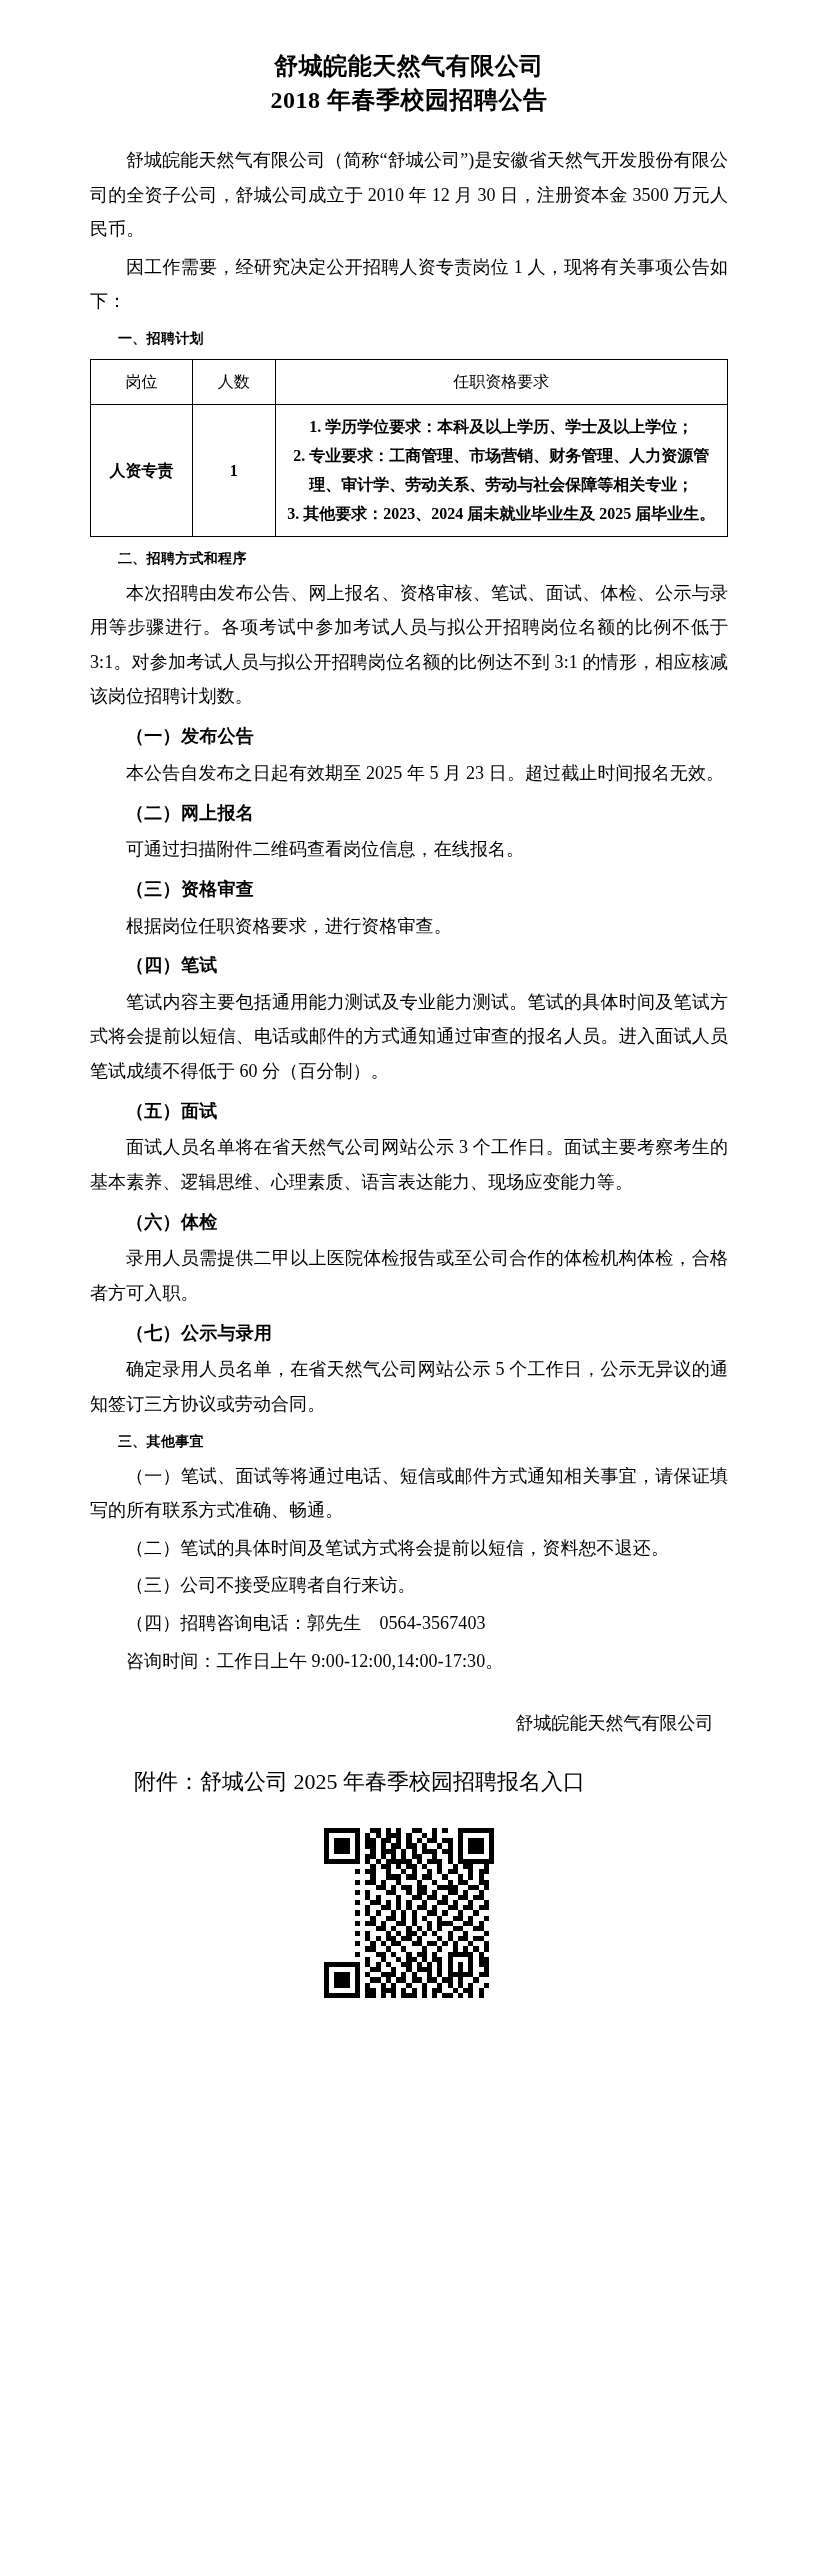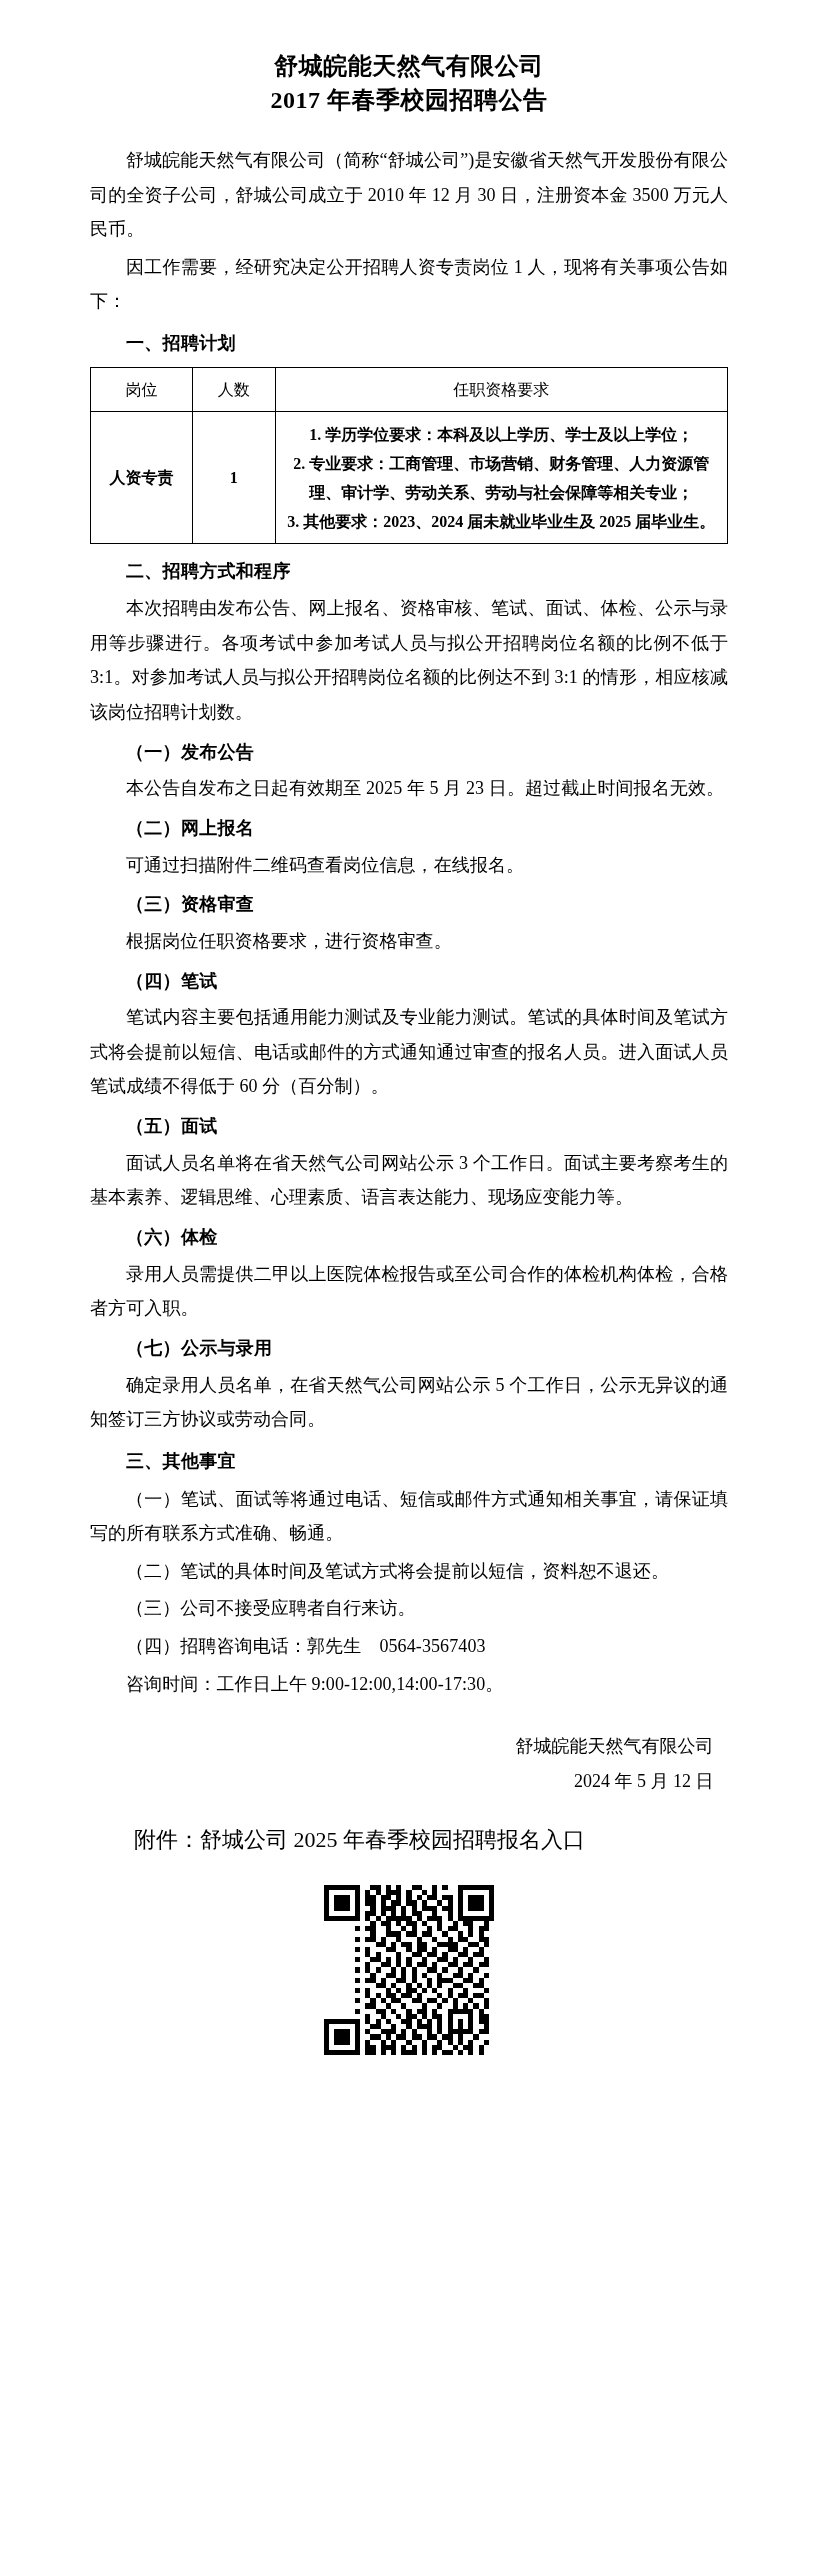--- a/index.html
+++ b/index.html
@@ -36,21 +36,21 @@
     margin: 0 0 3.1px 0;
     font-size: 18px;
     line-height: 1.92;
     text-align: justify;
     text-justify: inter-ideograph;
     text-indent: 2em;
     letter-spacing: 0.1px;
   }
   h2.section {
     margin: 7.2px 0 3.1px 0;
-    font-size: 18px;
+    font-size: 14px;
     line-height: 1.92;
     font-weight: bold;
     text-indent: 2em;
     letter-spacing: 0.3px;
   }
   h3.subsection {
     margin: 5.2px 0 2.1px 0;
     font-size: 18px;
     line-height: 1.92;
     font-weight: bold;
@@ -120,21 +120,21 @@
     display: block;
   }
 </style>
 </head>
 <body>
 
 <div class="page">
 
   <div class="title">
     <span class="title-line">舒城皖能天然气有限公司</span>
-    <span class="title-line">2017 年春季校园招聘公告</span>
+    <span class="title-line">2018 年春季校园招聘公告</span>
   </div>
 
   <div class="body-wrap">
 
     <p class="para">舒城皖能天然气有限公司（简称“舒城公司”)是安徽省天然气开发股份有限公司的全资子公司，舒城公司成立于 2010 年 12 月 30 日，注册资本金 3500 万元人民币。</p>
     <p class="para">因工作需要，经研究决定公开招聘人资专责岗位 1 人，现将有关事项公告如下：</p>
 
     <h2 class="section">一、招聘计划</h2>
 
     <table class="jobtable">
@@ -189,21 +189,20 @@
 
     <h2 class="section">三、其他事宜</h2>
     <p class="para">（一）笔试、面试等将通过电话、短信或邮件方式通知相关事宜，请保证填写的所有联系方式准确、畅通。</p>
     <p class="para">（二）笔试的具体时间及笔试方式将会提前以短信，资料恕不退还。</p>
     <p class="para">（三）公司不接受应聘者自行来访。</p>
     <p class="para">（四）招聘咨询电话：郭先生　0564-3567403</p>
     <p class="para">咨询时间：工作日上午 9:00-12:00,14:00-17:30。</p>
 
     <div class="signature">
       <span class="sig-line">舒城皖能天然气有限公司</span>
-      <span class="sig-line">2024 年 5 月 12 日</span>
     </div>
 
     <p class="attachment">附件：舒城公司 2025 年春季校园招聘报名入口</p>
 
     <div class="qr-wrap">
       <svg class="qr" viewBox="0 0 33 33" shape-rendering="crispEdges">
         <rect x="0" y="0" width="33" height="33" fill="#ffffff"></rect>
         <g fill="#000000">
 
           <rect x="0" y="0" width="7" height="1"></rect>

